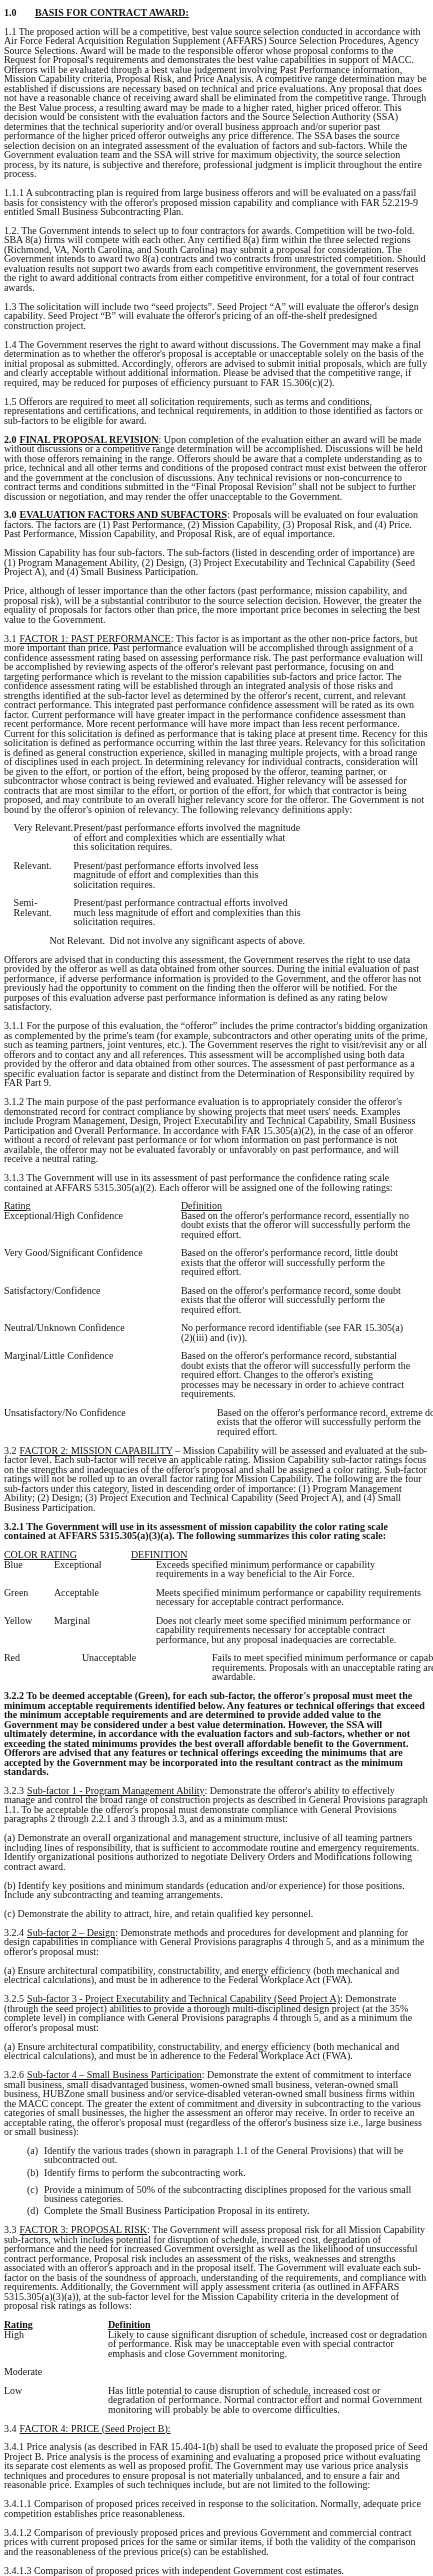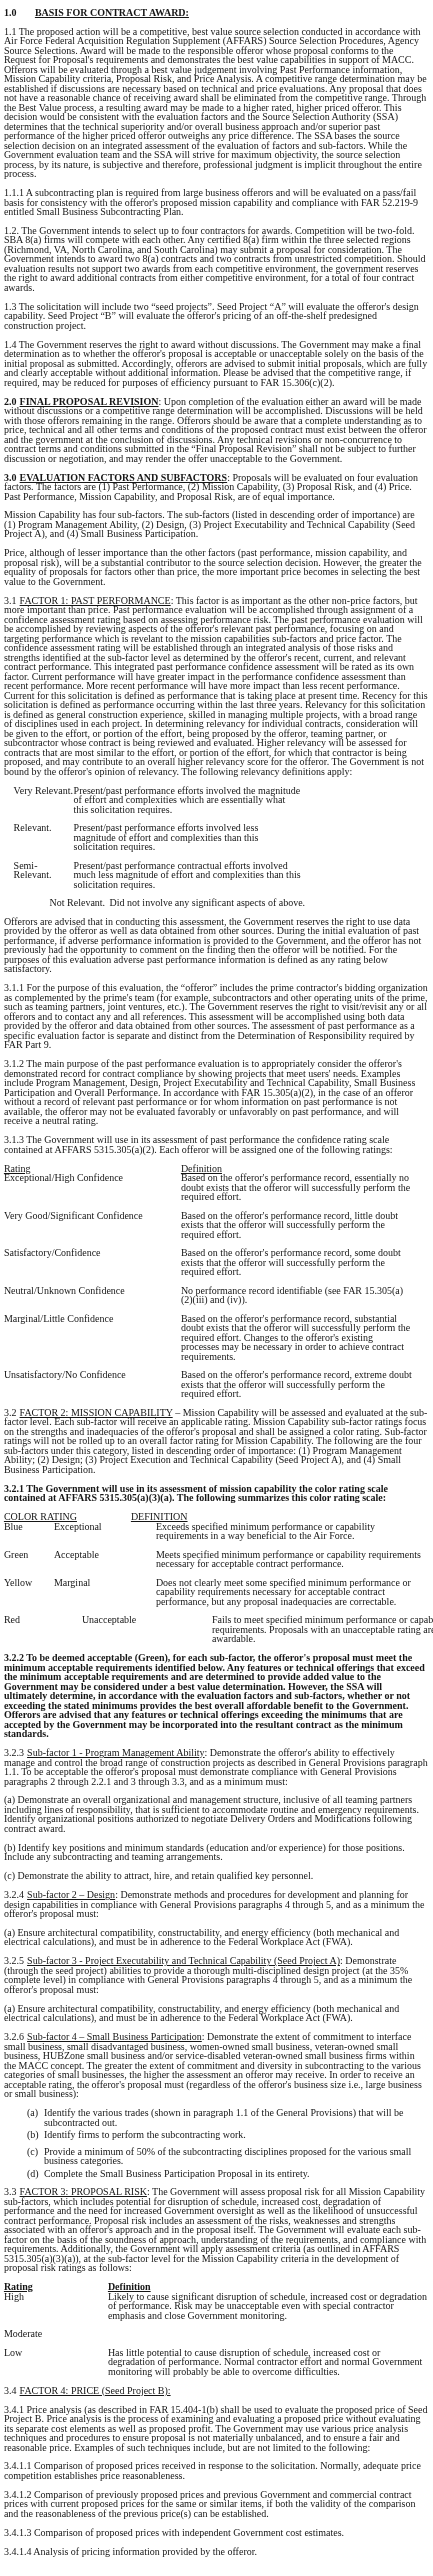--- a/index.html
+++ b/index.html
@@ -16,21 +16,21 @@
   .num1 { display:inline-block; min-width:31px; }
   .sp { margin-right:3.2px; }
   
   .rel-table { margin:0 0 9.4px 9.7px; }
   .rel-row { display:grid; grid-template-columns:60px 228px; margin-bottom:9px; }
   .rel-row:last-child { margin-bottom:0;padding-left:36px; }
   
   .conf-table { margin:0 0 9.4px 0; }
   .conf-row { display:grid; grid-template-columns:177px 233px; margin-bottom:9px; }
   .conf-row.hdr { margin-bottom:0; }
-  .conf-row:last-child { margin-bottom:0; }
+  .conf-row:last-child { margin-bottom:0;gap:36px; }
   
   .color-table { margin:0 0 9.4px 0; }
   .color-hdr { display:grid; grid-template-columns:127px 1fr; margin-bottom:0; }
   .color-row { display:grid; grid-template-columns:50px 102px 269px; margin-bottom:9px; }
   .color-row:last-child { margin-bottom:0;gap:28px; }
   
   .risk-table { margin:0 0 9.4px 0; }
   .risk-row { display:grid; grid-template-columns:104px 1fr; margin-bottom:9px; }
   .risk-row.hdr { margin-bottom:0; }
   .risk-row:last-child { margin-bottom:0; }
@@ -44,20 +44,21 @@
 
 <div class="page">
 
   <p><span class="b num1">1.0</span><span class="b u">BASIS FOR CONTRACT AWARD:</span></p>
 
   <p>1.1 The proposed action will be a competitive, best value source selection conducted in accordance with Air Force Federal Acquisition Regulation Supplement (AFFARS) Source Selection Procedures, Agency Source Selections. Award will be made to the responsible offeror whose proposal conforms to the Request for Proposal's requirements and demonstrates the best value capabilities in support of MACC.  Offerors will be evaluated through a best value judgement involving Past Performance information, Mission Capability criteria, Proposal Risk, and Price Analysis. A competitive range determination may be established if discussions are necessary based on technical and price evaluations. Any proposal that does not have a reasonable chance of receiving award shall be eliminated from the competitive range.  Through the Best Value process, a resulting award may be made to a higher rated, higher priced offeror.  This decision would be consistent with the evaluation factors and the Source Selection Authority (SSA) determines that the technical superiority and/or overall business approach and/or superior past performance of the higher priced offeror outweighs any price difference.  The SSA bases the source selection decision on an integrated assessment of the evaluation of factors and sub-factors. While the Government evaluation team and the SSA will strive for maximum objectivity, the source selection process, by its nature, is subjective and therefore, professional judgment is implicit throughout the entire process.</p>
   <p>1.1.1 A subcontracting plan is required from large business offerors and will be evaluated on a pass/fail basis for consistency with the offeror's proposed mission capability and compliance with FAR 52.219-9 entitled Small Business Subcontracting Plan.</p>
   <p>1.2.  The Government intends to select up to four contractors for awards.  Competition will be two-fold. SBA 8(a) firms will compete with each other.  Any certified 8(a) firm within the three selected regions (Richmond, VA, North Carolina, and South Carolina) may submit a proposal for consideration.  The Government intends to award two 8(a) contracts and two contracts from unrestricted competition.  Should evaluation results not support two awards from each competitive environment, the government reserves the right to award additional contracts from either competitive environment, for a total of four contract awards.</p>
   <p>1.3  The solicitation will include two “seed projects”.  Seed Project “A” will evaluate the offeror's design capability.  Seed Project “B” will evaluate the offeror's pricing of an off-the-shelf predesigned construction project.</p>
   <p>1.4 The Government reserves the right to award without discussions.  The Government may make a final determination as to whether the offeror's proposal is acceptable or unacceptable solely on the basis of the initial proposal as submitted.  Accordingly, offerors are advised to submit initial proposals, which are fully and clearly acceptable without additional information.  Please be advised that the competitive range, if required, may be reduced for purposes of efficiency pursuant to FAR 15.306(c)(2).</p>
+  <p>1.5 Offerors are required to meet all solicitation requirements, such as terms and conditions, representations and certifications, and technical requirements, in addition to those identified as factors or sub-factors to be eligible for award.</p>
 
   <p><span class="b sp">2.0</span><span class="b u">FINAL PROPOSAL REVISION</span><span>: Upon completion of the evaluation either an award will be made without discussions or a competitive range determination will be accomplished.  Discussions will be held with those offerors remaining in the range.  Offerors should be aware that a complete understanding as to price, technical and all other terms and conditions of the proposed contract must exist between the offeror and the government at the conclusion of discussions.  Any technical revisions or non-concurrence to contract terms and conditions submitted in the “Final Proposal Revision” shall not be subject to further discussion or negotiation, and may render the offer unacceptable to the Government.</span></p>
 
   <p><span class="b sp">3.0</span><span class="b u">EVALUATION FACTORS AND SUBFACTORS</span><span>: Proposals will be evaluated on four evaluation factors. The factors are (1) Past Performance, (2) Mission Capability, (3) Proposal Risk, and (4) Price.  Past Performance, Mission Capability, and Proposal Risk, are of equal importance.</span></p>
 
   <p>Mission Capability has four sub-factors.  The sub-factors (listed in descending order of importance) are (1) Program Management Ability, (2) Design, (3) Project Executability and Technical Capability (Seed Project A), and (4) Small Business Participation.</p>
   <p>Price, although of lesser importance than the other factors (past performance, mission capability, and proposal risk), will be a substantial contributor to the source selection decision. However, the greater the equality of proposals for factors other than price, the more important price becomes in selecting the best value to the Government.</p>
 
   <p><span class="sp">3.1</span><span class="u">FACTOR 1: PAST PERFORMANCE</span><span>:  This factor is as important as the other non-price factors, but more important than price. Past performance evaluation will be accomplished through assignment of a confidence assessment rating based on assessing performance risk.  The past performance evaluation will be accomplished by reviewing aspects of the offeror's relevant past performance, focusing on and targeting performance which is revelant to the mission capabilities sub-factors and price factor.  The confidence assessment rating will be established through an integrated analysis of those risks and strengths identified at the sub-factor level as determined by the offeror's recent, current, and relevant contract performance.  This integrated past performance confidence assessment will be rated as its own factor.  Current performance will have greater impact in the performance confidence assessment than recent performance.  More recent performance will have more impact than less recent performance.  Current for this solicitation is defined as performance that is taking place at present time.  Recency for this solicitation is defined as performance occurring within the last three years. Relevancy for this solicitation is defined as general construction experience, skilled in managing multiple projects, with a broad range of disciplines used in each project. In determining relevancy for individual contracts, consideration will be given to the effort, or portion of the effort, being proposed by the offeror, teaming partner, or subcontractor whose contract is being reviewed and evaluated.  Higher relevancy will be assessed for contracts that are most similar to the effort, or portion of the effort, for which that contractor is being proposed, and may contribute to an overall higher relevancy score for the offeror.  The Government is not bound by the offeror's opinion of relevancy.  The following relevancy definitions apply:</span></p>
 

